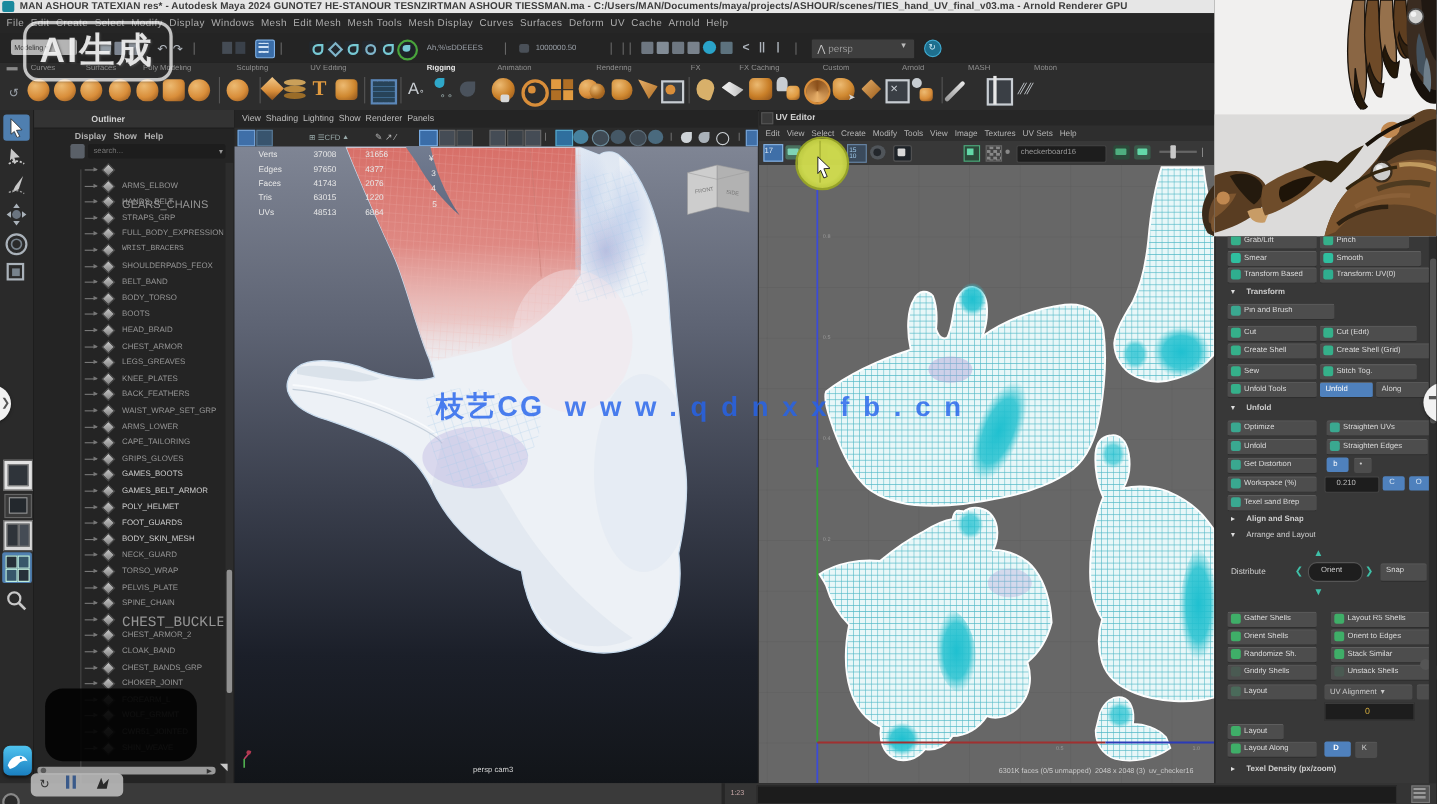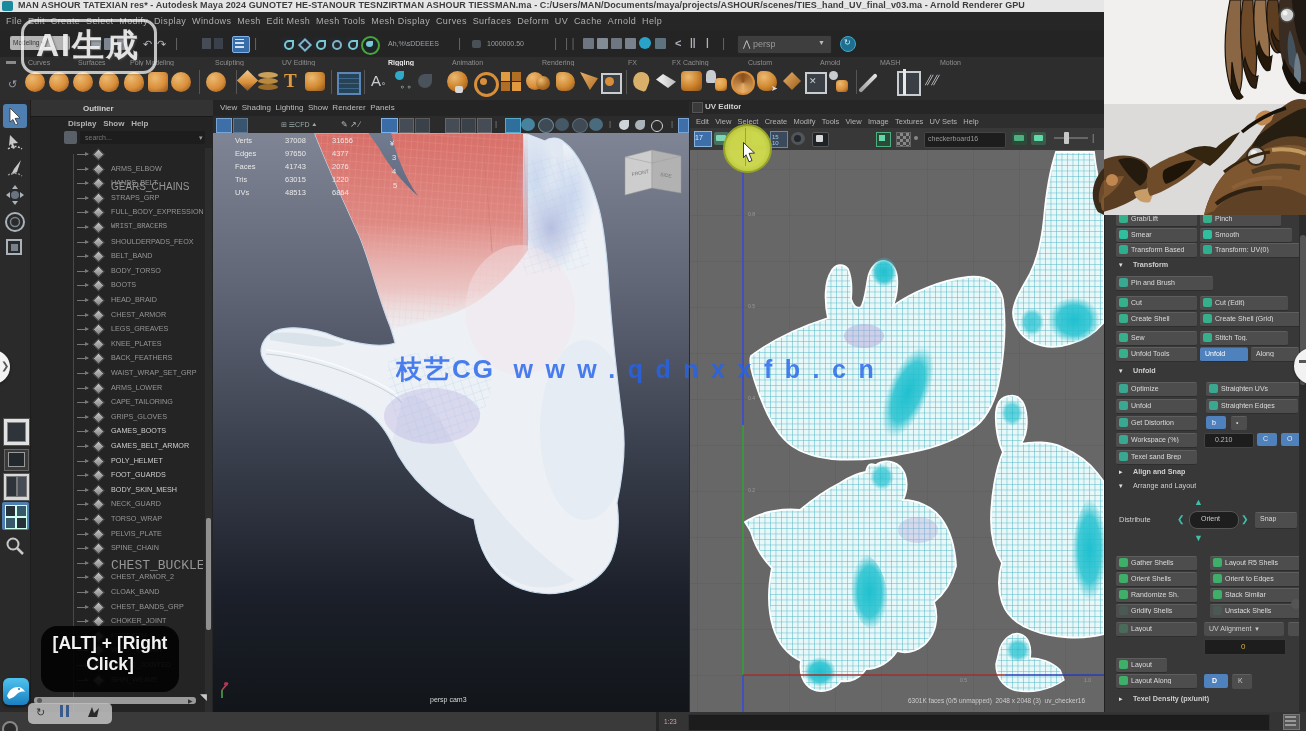--- a/index.html
+++ b/index.html
@@ -846,21 +846,21 @@
       <div class="abs" style="left:14px;top:445px;width:9px;height:9px;background:#3fae68;border-radius:2px;"></div>
       <div class="abs txt" style="left:26px;top:446px;width:34px;font-size:7px;color:#dcdcdc;">Layout</div>
     <div class="abs" style="left:11px;top:459px;width:81px;height:13px;background:#4d4d4d;border-top:1px solid #5e5e5e;border-bottom:1px solid #2e2e2e;border-radius:2px;"></div>
       <div class="abs" style="left:14px;top:461px;width:9px;height:9px;background:#3fae68;border-radius:2px;"></div>
       <div class="abs txt" style="left:26px;top:462px;width:64px;font-size:7px;color:#dcdcdc;">Layout Along</div>
     <div class="abs" style="left:99px;top:459px;width:24px;height:14px;background:#4f81bd;border-radius:2px;"></div>
       <div class="abs" style="left:107px;top:462px;color:#fff;font-size:7px;font-weight:bold;">D</div>
     <div class="abs" style="left:127px;top:459px;width:20px;height:14px;background:#4d4d4d;border-radius:2px;border-top:1px solid #5e5e5e;"></div>
       <div class="abs" style="left:133px;top:462px;color:#ccc;font-size:7px;">K</div>
     <div class="abs" style="left:14px;top:480px;font-size:7px;color:#e0e0e0;">▸</div>
-      <div class="abs txt" style="left:28px;top:479px;font-size:7.2px;color:#cfcfcf;font-weight:bold;">Texel Density (px/unit)</div>
+      <div class="abs txt" style="left:28px;top:479px;font-size:7.2px;color:#cfcfcf;font-weight:bold;">Texel Density (px/zoom)</div>
     <div class="abs" style="left:186px;top:384px;width:10px;height:10px;background:#555;border-radius:50%;"></div>
     <div class="abs" style="left:194px;top:0;width:8px;height:516px;background:#2c2c2c;"></div>
       <div class="abs" style="left:195px;top:20px;width:6px;height:150px;background:#555;border-radius:3px;"></div>
       <div class="abs" style="left:195px;top:496px;color:#ccc;font-size:8px;">▾</div>
     </div>
 
   <div class="abs" id="bottombar" style="left:0;top:712px;width:1306px;height:19px;background:#343434;">
     <div class="abs" style="left:0;top:0;width:656px;height:19px;background:#3a3a3a;"></div>
     <div class="abs" style="left:656px;top:0;width:3px;height:19px;background:#262626;"></div>
     <div class="abs txt" style="left:664px;top:6px;font-size:6.5px;color:#c8a8a8;">1:23</div>
@@ -872,21 +872,20 @@
   <div class="abs" id="overlays" style="left:0;top:0;width:1306px;height:731px;pointer-events:none;">
     <div class="abs" style="left:723px;top:124px;width:45px;height:45px;border-radius:50%;background:radial-gradient(circle,#d2de4e 55%,#bcc93a 80%,#a8b52e 100%);opacity:0.95;border:2px solid #99a626;"></div>
     <div class="abs" style="left:745px;top:128px;width:1px;height:38px;background:#8a9320;opacity:0.7;"></div>
     <svg class="abs" style="left:740px;top:141px;" width="19" height="23">
         <path d="M3.5 1.5 L14.5 12 L9 12.4 L12 19.5 L9 20.8 L6 13.8 L3.5 16.8 Z" fill="#fff" stroke="#222" stroke-width="0.9"></path>
       </svg>
     <div class="abs" style="left:21px;top:19px;width:130px;height:49px;border:3.5px solid rgba(255,255,255,0.72);border-radius:14px;box-shadow:0 0 2px rgba(60,60,60,0.5), inset 0 0 2px rgba(60,60,60,0.5);"></div>
     <div class="abs txt" style="left:396px;top:352px;font-size:26px;font-weight:bold;color:rgba(37,99,235,0.82);letter-spacing:2px;">枝艺CG&nbsp;&nbsp;<span style="letter-spacing:12.5px;font-size:25px;">www.qdnxxfb.cn</span></div>
     <div class="abs txt" style="left:36px;top:24px;font-size:32px;font-weight:bold;color:rgba(255,255,255,0.85);text-shadow:1px 1px 2px rgba(80,80,80,0.8);letter-spacing:2px;">AI生成</div>
     <div class="abs" style="left:41px;top:626px;width:138px;height:66px;background:rgba(3,3,3,0.92);border-radius:16px;"></div>
-    <div class="abs" style="left:41px;top:633px;width:138px;text-align:center;font-size:17.5px;font-weight:bold;color:#f2f2f2;line-height:21px;">[ALT] + [Right<br>Click]</div>
     <div class="abs" style="left:34px;top:697px;width:162px;height:7px;background:#9a9a9a;border-radius:3px;"></div>
     <div class="abs" style="left:37px;top:698px;width:5px;height:5px;background:#5a5a5a;border-radius:50%;"></div>
     <div class="abs" style="left:188px;top:697px;font-size:6px;color:#333;">▶</div>
     <div class="abs" style="left:200px;top:692px;font-size:9px;color:#c8c8c8;">◥</div>
     <div class="abs" style="left:3px;top:678px;width:26px;height:27px;border-radius:6px;background:linear-gradient(#4fc3ef,#1a7fc0);box-shadow:0 2px 3px rgba(0,0,0,0.5);"></div>
     <svg class="abs" style="left:5px;top:682px;" width="22" height="20">
         <path d="M2 14 C4 8 8 5 13 5 C16 5 19 7 20 10 C17 9 14 10 12 12 C10 14 8 16 4 17 Z" fill="#fff"></path>
         <circle cx="14" cy="7" r="1" fill="#1a7fc0"></circle>
       </svg>
     <div class="abs" style="left:28px;top:703px;width:84px;height:21px;background:rgba(190,190,190,0.88);border-radius:5px;"></div>

